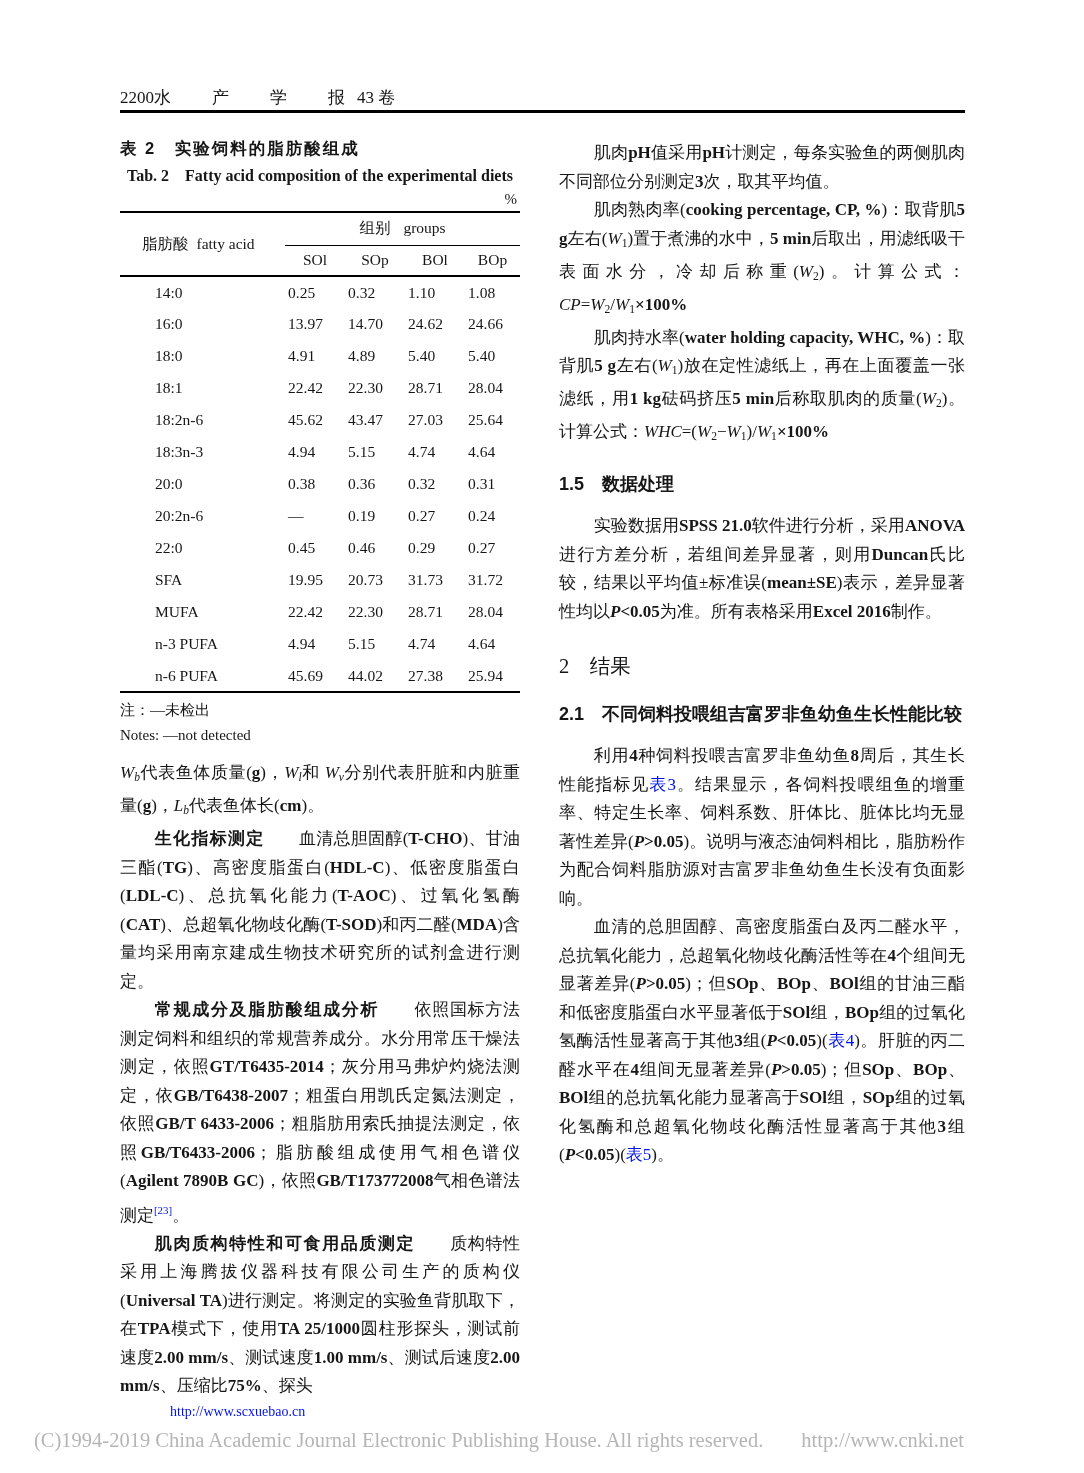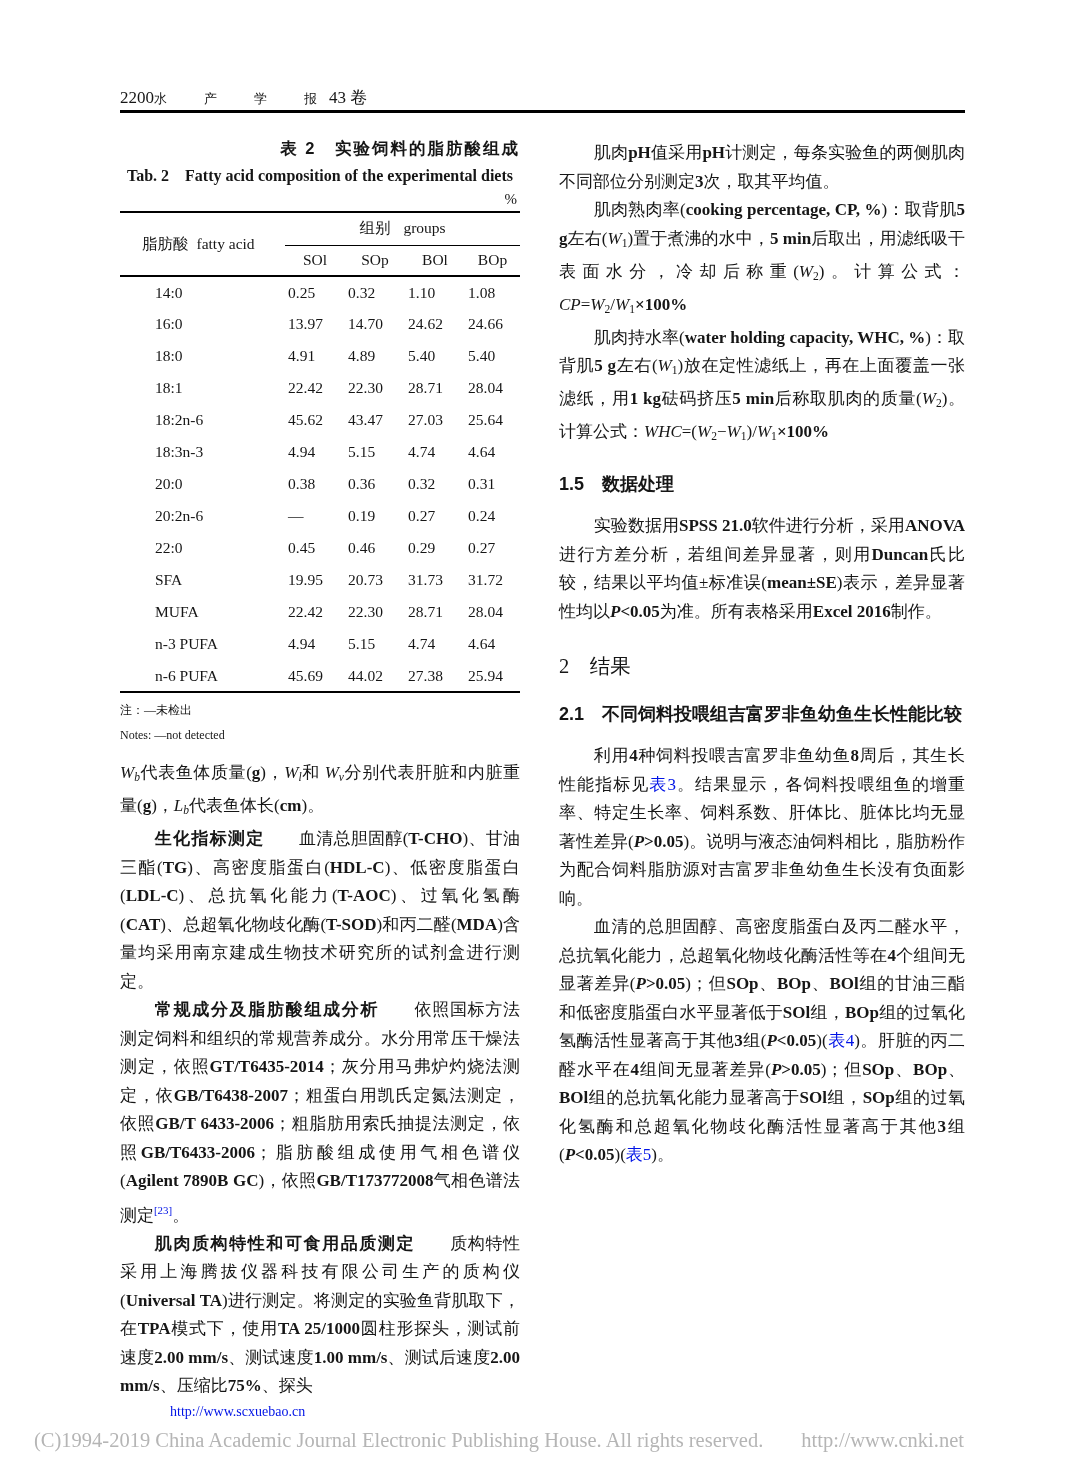--- a/index.html
+++ b/index.html
@@ -1,40 +1,40 @@
 <!DOCTYPE html>
 <html style="--link: #0013e6; --fgray: #b5b5b5;"><head>
 <meta charset="utf-8">
 <style>
   *{box-sizing:border-box;margin:0;padding:0}
   html,body{width:1084px;height:1473px}
   body{position:relative;background:#ffffff;font-family:"Liberation Serif","DejaVu Serif",serif;color:#161616;overflow:hidden}
   .running-head{position:absolute;left:120px;top:86px;width:845px;display:flex;justify-content:flex-start;align-items:baseline;font-size:17px}
-  .running-head .jt{letter-spacing:12px;font-size:13px}
+  .running-head .jt{letter-spacing:12px;font-size:17px}
   .head-rule{position:absolute;left:120px;top:110px;width:845px;height:3px;background:#000}
   .col-left{position:absolute;left:120px;top:138px;width:400px}
   .col-right{position:absolute;left:559px;top:139px;width:406px}
-  .tbl-title-zh{font-family:"Liberation Sans","DejaVu Sans",sans-serif;font-weight:bold;font-size:16.5px;text-align:right;letter-spacing:2px;line-height:21px}
+  .tbl-title-zh{font-family:"Liberation Sans","DejaVu Sans",sans-serif;font-weight:bold;font-size:16.5px;text-align:left;letter-spacing:2px;line-height:21px}
   .tbl-title-en{font-weight:bold;font-size:16px;text-align:center;margin-top:7px;line-height:20px}
   .tbl-unit{font-size:15px;text-align:right;margin-top:4px;line-height:18px;padding-right:3px}
   table.fatty{width:100%;border-collapse:collapse;margin-top:3px;border-top:2.6px solid #000;border-bottom:2.6px solid #000;font-size:15.5px}
   table.fatty col.c0{width:165px}
   table.fatty col.c1{width:60px}
   table.fatty col.c2{width:55px}
   thead{border-bottom:2.2px solid #000}
   thead th{font-weight:normal}
   th.lbl{text-align:left;padding-left:22px}
   th.lbl .en{margin-left:8px}
   th.groups{height:33px;border-bottom:1.4px solid #000;text-align:center}
   th.groups .en{margin-left:13px}
   tr.cols th{height:31px;text-align:center}
   tbody td{height:32px}
   td.lbl{padding-left:35px}
   td.val{padding-left:3px}
-  .tbl-note{font-size:12px;line-height:21px;margin-top:7px}
+  .tbl-note{font-size:15px;line-height:21px;margin-top:7px}
   .tbl-note + .tbl-note{margin-top:4px}
   .col-left .body-blocks{margin-top:13px}
   .para{font-size:17px;line-height:28.5px;text-align:justify}
   .para.indent{text-indent:2.05em}
   .r-b{font-weight:bold}
   .r-i{font-style:italic}
   .r-bi{font-weight:bold;font-style:italic}
   .r-sub{font-size:68%;vertical-align:-0.22em}
   .r-isub{font-size:68%;vertical-align:-0.22em;font-style:italic}
   .r-h{font-family:"Liberation Sans","DejaVu Sans",sans-serif;font-weight:bold;letter-spacing:1px}

